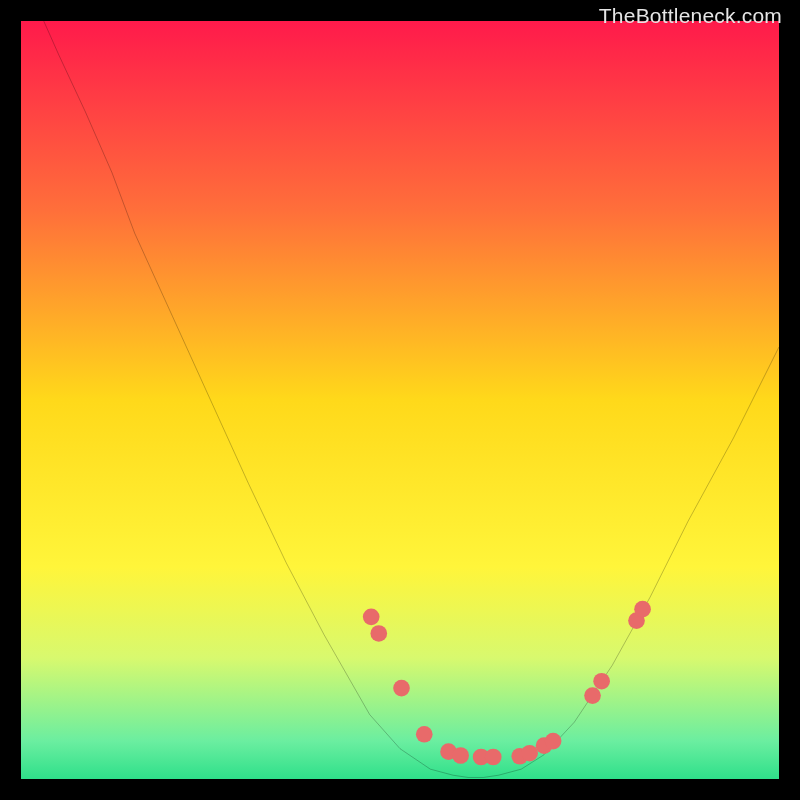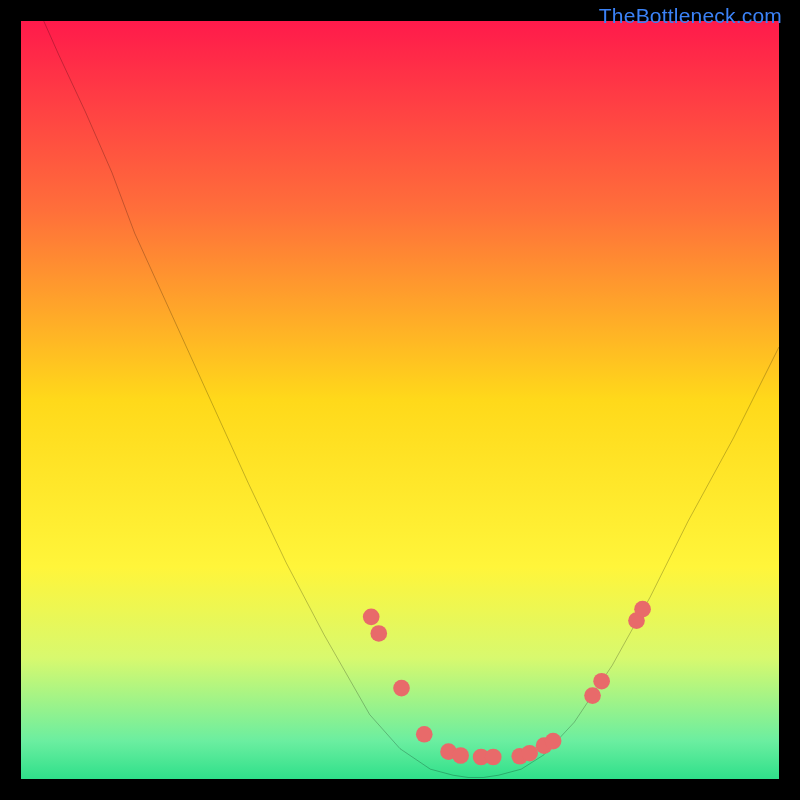--- a/index.html
+++ b/index.html
@@ -22,21 +22,21 @@
     left: 21px;
     top: 21px;
     width: 758px;
     height: 758px;
     overflow: hidden;
   }
   .watermark {
     position: absolute;
     top: 4px;
     right: 18px;
-    color: #3b82f6;
+    color: #e5e5e5;
     font-size: 21px;
     letter-spacing: 0.2px;
     font-weight: 500;
   }
 </style>
 </head>
 <body>
 
 <div class="stage">
 

